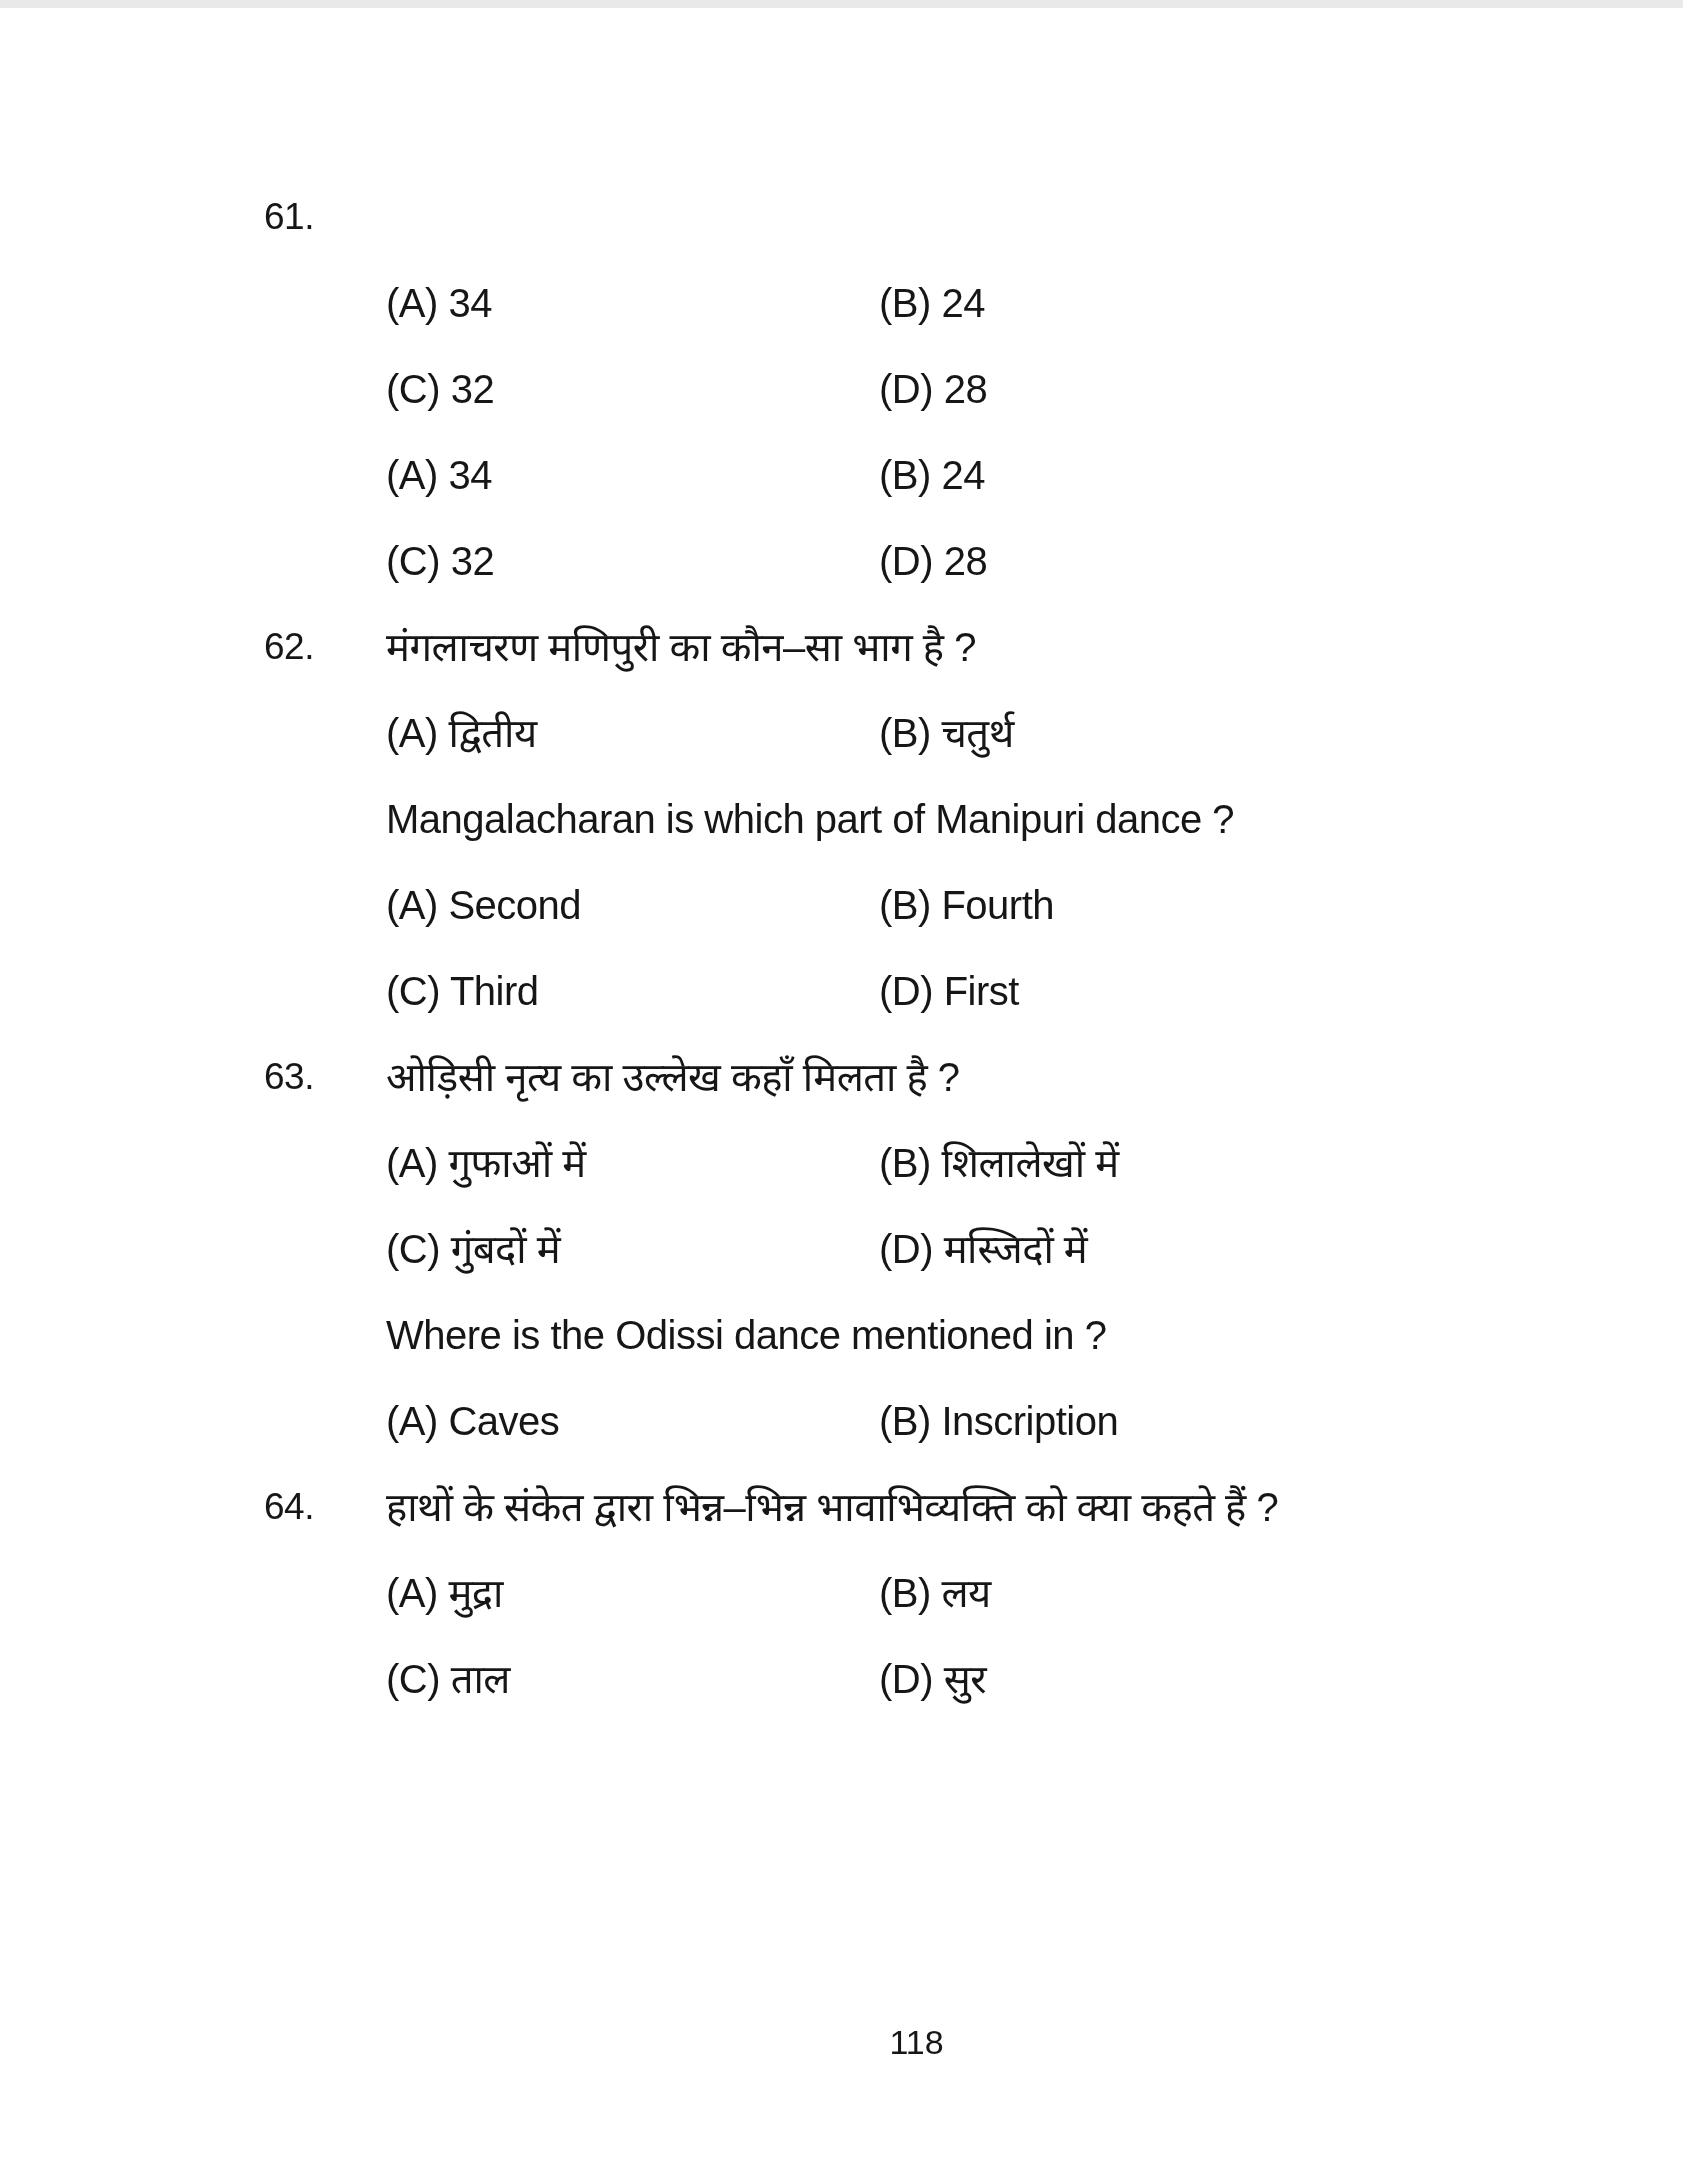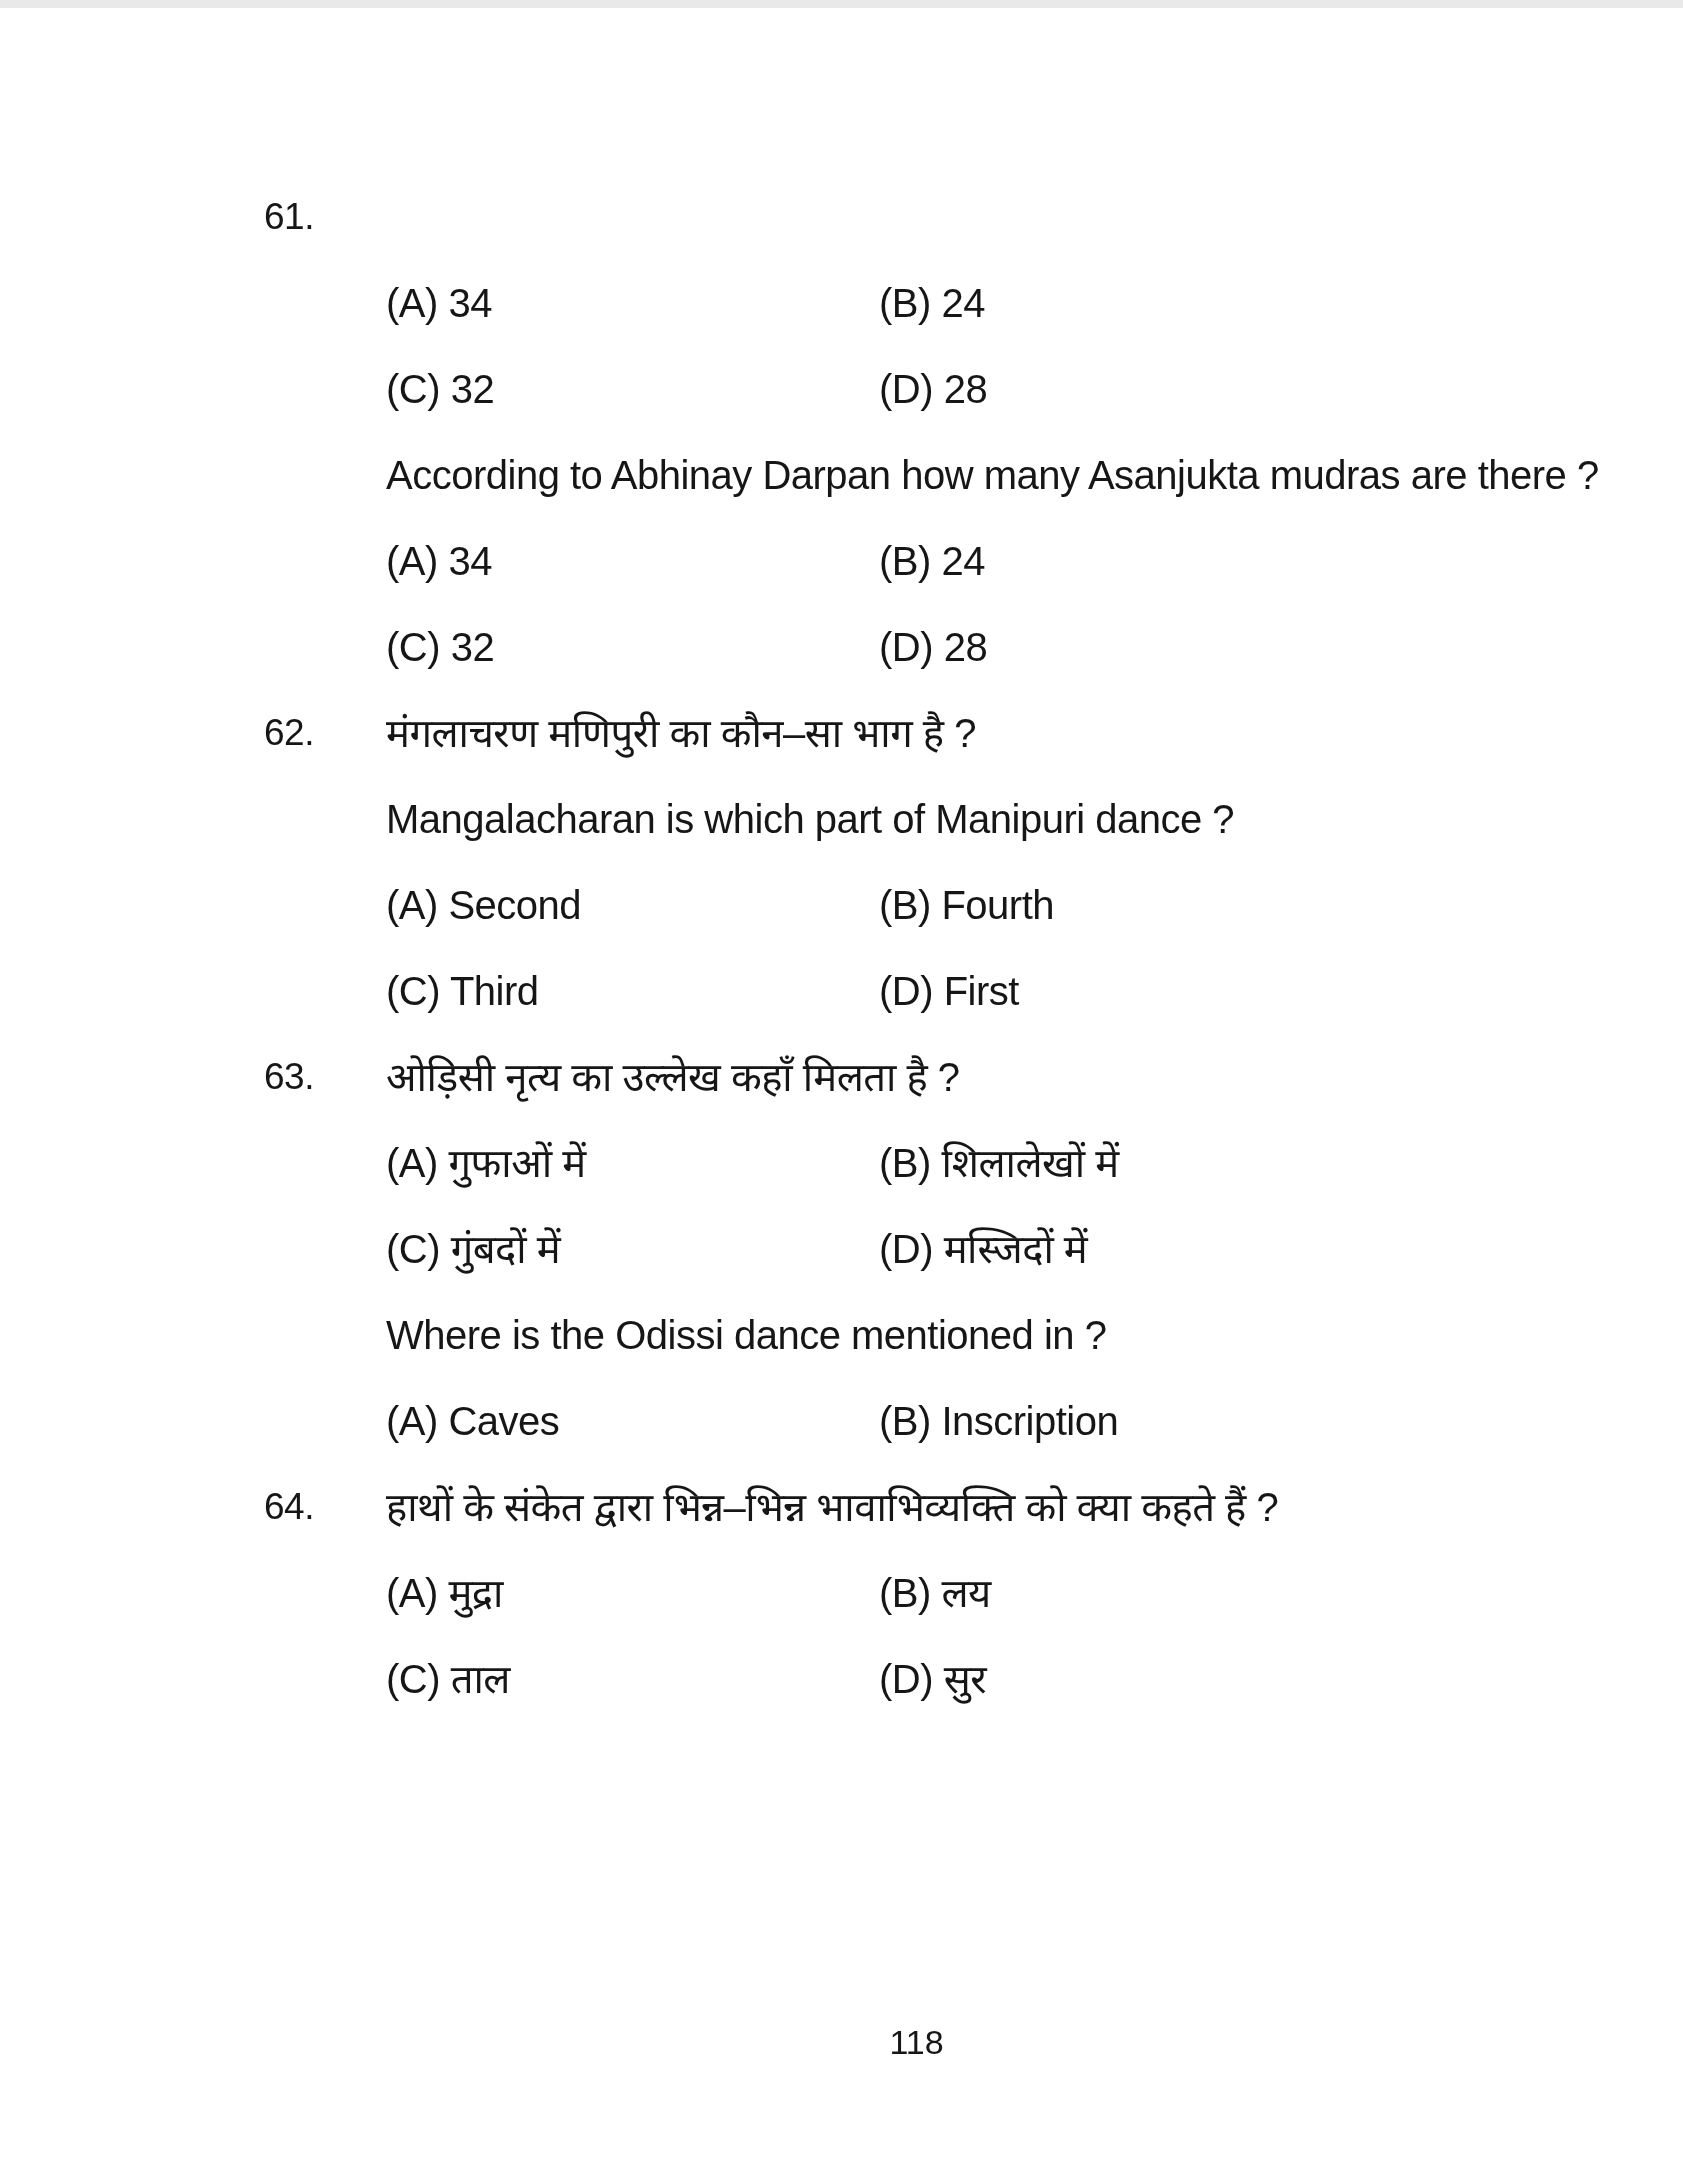--- a/index.html
+++ b/index.html
@@ -73,34 +73,35 @@
         <span class="qnum">61.</span>
       </div>
       <div class="row opt-row">
         <span class="opt colA">(A) 34</span>
         <span class="opt colB">(B) 24</span>
       </div>
       <div class="row opt-row">
         <span class="opt colA">(C) 32</span>
         <span class="opt colB">(D) 28</span>
       </div>
-      <div class="row q-row">
-        <span class="qtext">According to Abhinay Darpan how many Asanjukta mudras are there ?</span>
-      </div>
       <div class="row opt-row">
         <span class="opt colA">(A) 34</span>
         <span class="opt colB">(B) 24</span>
       </div>
       <div class="row opt-row">
         <span class="opt colA">(C) 32</span>
         <span class="opt colB">(D) 28</span>
       </div>
       <div class="row q-row">
         <span class="qnum">62.</span>
         <span class="qtext">मंगलाचरण मणिपुरी का कौन–सा भाग है ?</span>
+      </div>
+      <div class="row opt-row">
+        <span class="opt colA">(A) द्वितीय</span>
+        <span class="opt colB">(B) चतुर्थ</span>
       </div>
       <div class="row q-row">
         <span class="qtext">Mangalacharan is which part of Manipuri dance ?</span>
       </div>
       <div class="row opt-row">
         <span class="opt colA">(A) Second</span>
         <span class="opt colB">(B) Fourth</span>
       </div>
       <div class="row opt-row">
         <span class="opt colA">(C) Third</span>

